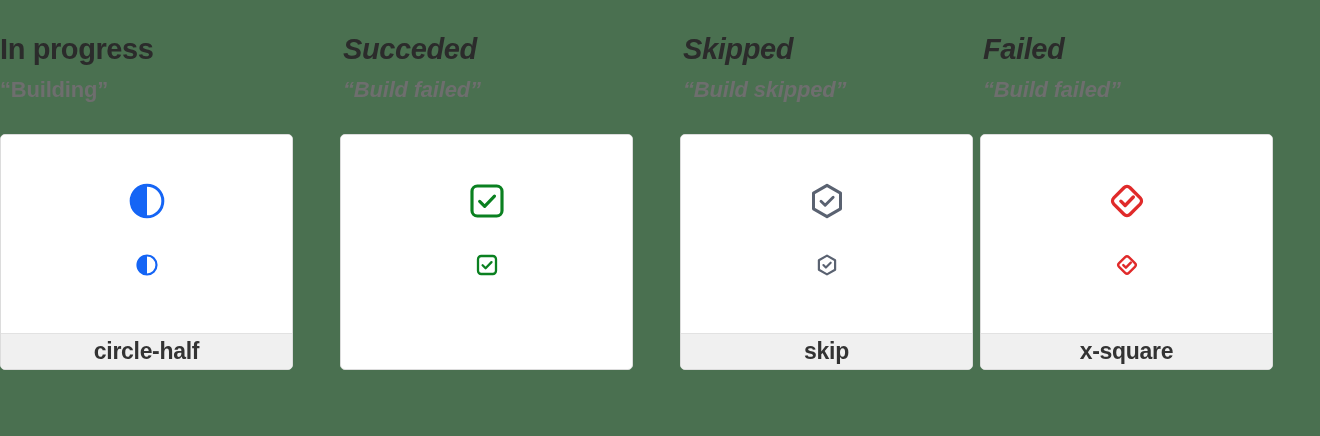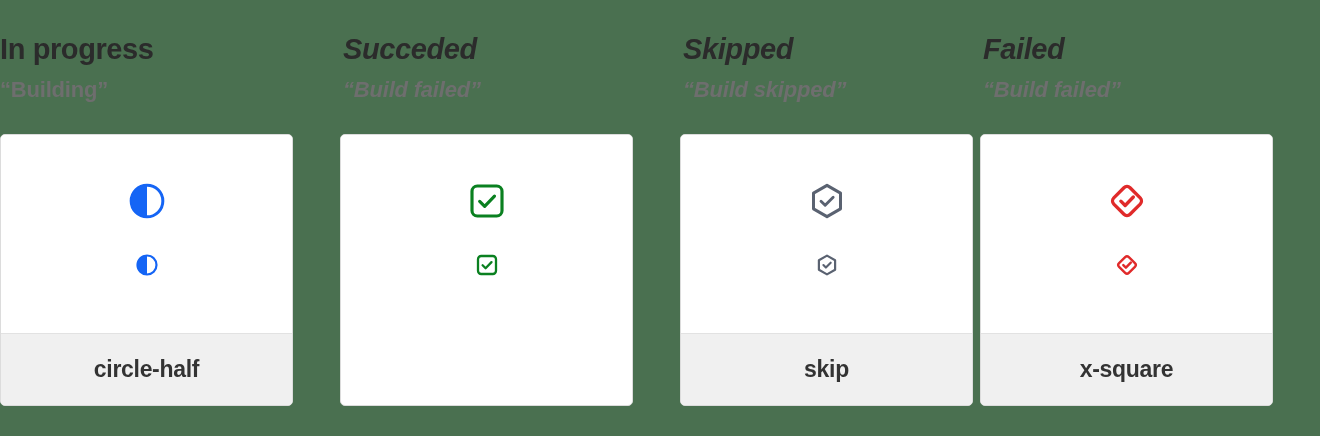--- a/index.html
+++ b/index.html
@@ -63,21 +63,21 @@
   }
   .card {
     width: 293px;
     background: #ffffff;
     border: 1px solid #dcdcdc;
     border-radius: 5px;
     box-sizing: border-box;
     display: flex;
     flex-direction: column;
     overflow: hidden;
-    height: 272px;
+    height: 236px;
   }
   .card-body {
     background: #ffffff;
     height: 198px;
     display: flex;
     flex-direction: column;
     align-items: center;
     justify-content: flex-start;
     padding-top: 46px;
     box-sizing: border-box;

